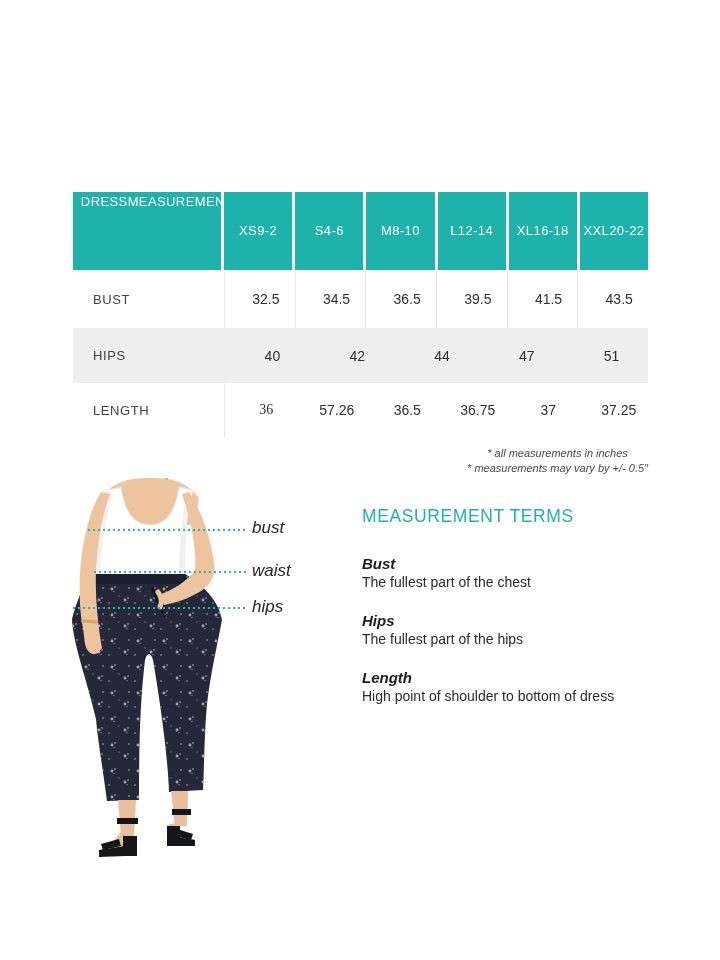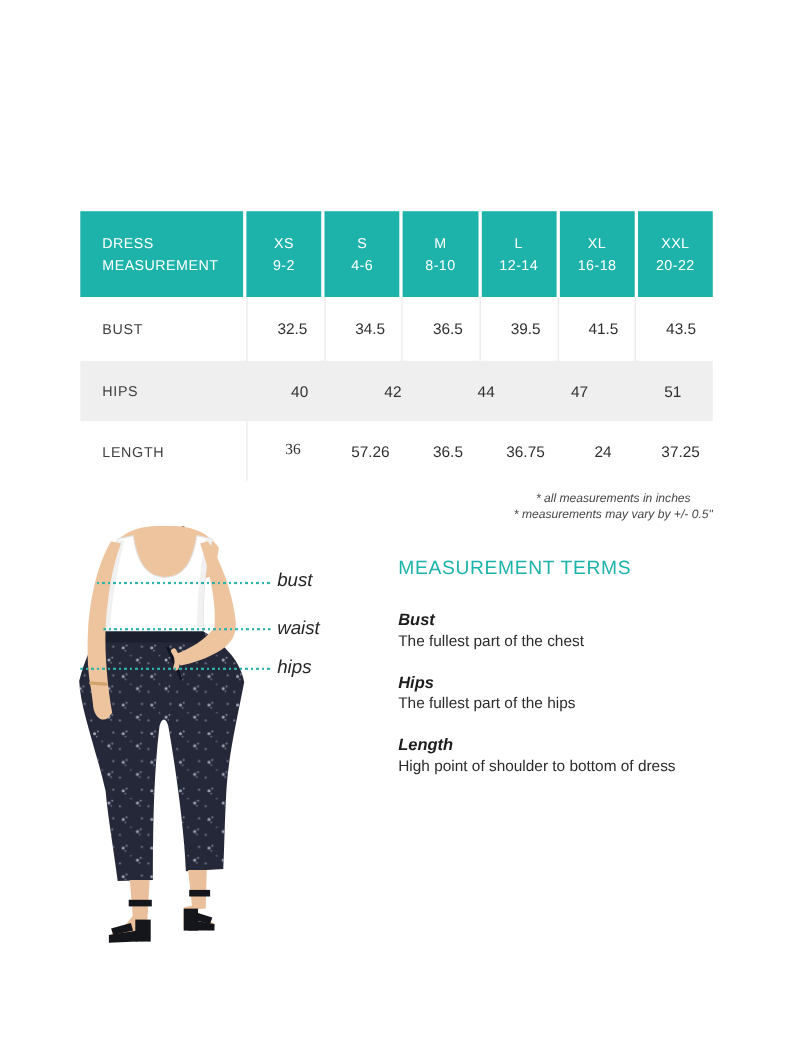--- a/index.html
+++ b/index.html
@@ -2,21 +2,21 @@
 <html><head>
 <meta charset="utf-8">
 <style>
   html,body{margin:0;padding:0;background:#fff;}
   .page{position:relative;width:720px;height:960px;background:#ffffff;overflow:hidden;
         font-family:"Liberation Sans", sans-serif;color:#2d2d2d;}
 
   
   .size-table{position:absolute;left:73px;top:192px;width:575px;}
   .t-header{display:flex;gap:3px;height:78px;}
-  .t-header .cell{background:#1db3aa;color:#ffffff;display:flex;flex-direction:column;
+  .t-header .cell{background:#1db3aa;color:#ffffff;display:flex;flex-direction:row;
                   justify-content:center;align-items:center;font-size:13px;line-height:1.55;
                   letter-spacing:.4px;}
   .t-header .label-col{align-items:flex-start;padding-left:20px;box-sizing:border-box;}
   .label-col{flex:0 0 151px;width:151px;}
   .t-header .label-col{flex-basis:148px;width:148px;}
   .vcell{flex:1 1 0;}
   .t-row{display:flex;align-items:center;}
   .t-row .label-col{padding-left:20px;box-sizing:border-box;font-size:13px;
                     letter-spacing:.6px;color:#424242;align-self:stretch;display:flex;align-items:center;}
   .t-row .vcell{text-align:center;font-size:14px;color:#2f2f2f;align-self:stretch;
@@ -106,21 +106,21 @@
       <div class="vcell">47</div>
       <div class="vcell">51</div>
     </div>
 
     <div class="t-row row-length">
       <div class="label-col">LENGTH</div>
       <div class="vcell">36</div>
       <div class="vcell">57.26</div>
       <div class="vcell">36.5</div>
       <div class="vcell">36.75</div>
-      <div class="vcell">24</div>
+      <div class="vcell">37</div>
       <div class="vcell">37.25</div>
     </div>
   </div>
 
   <div class="notes">
     <div>* all measurements in inches</div>
     <div>* measurements may vary by +/- 0.5"</div>
   </div>
 
   <div class="figure-wrap">

